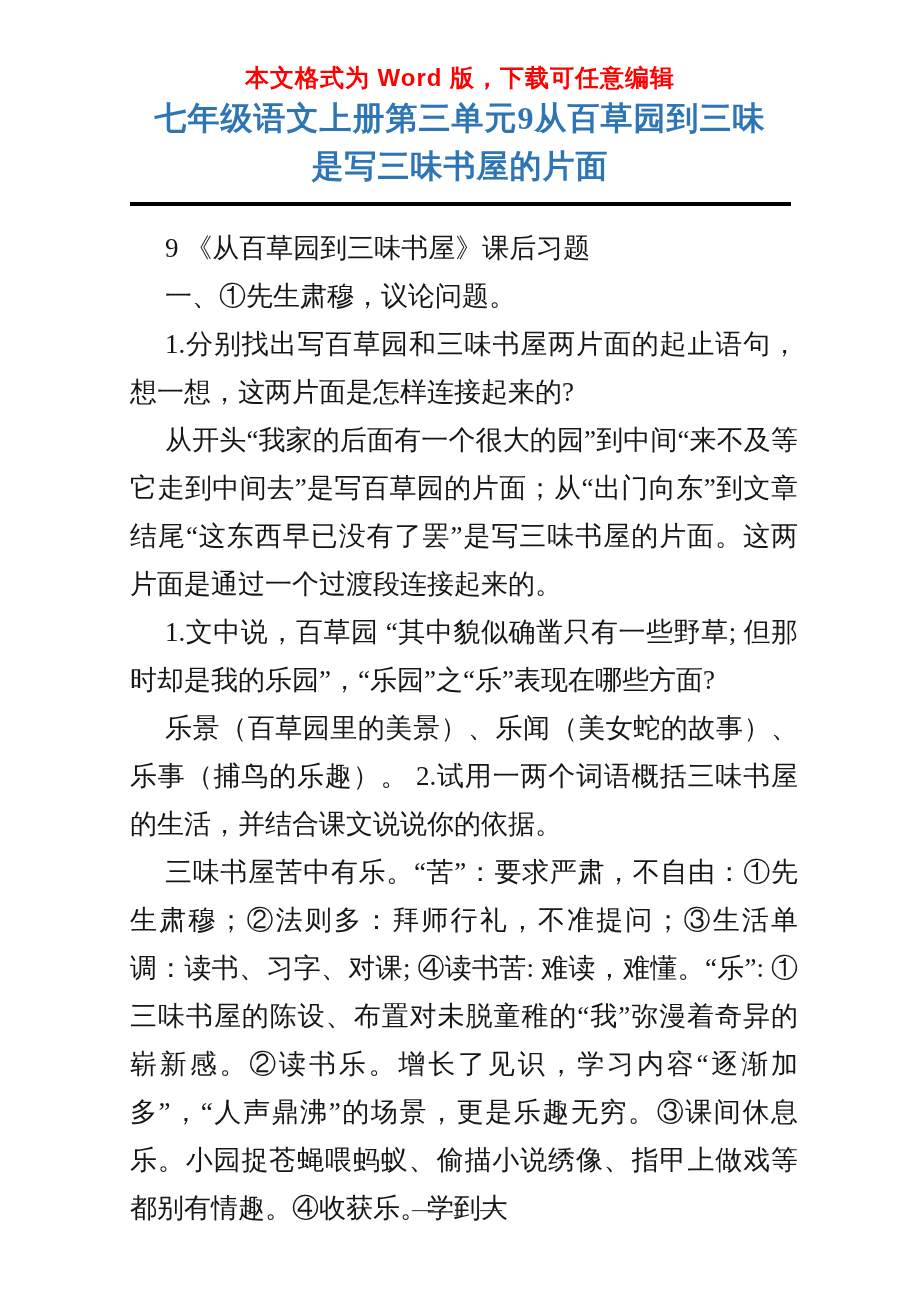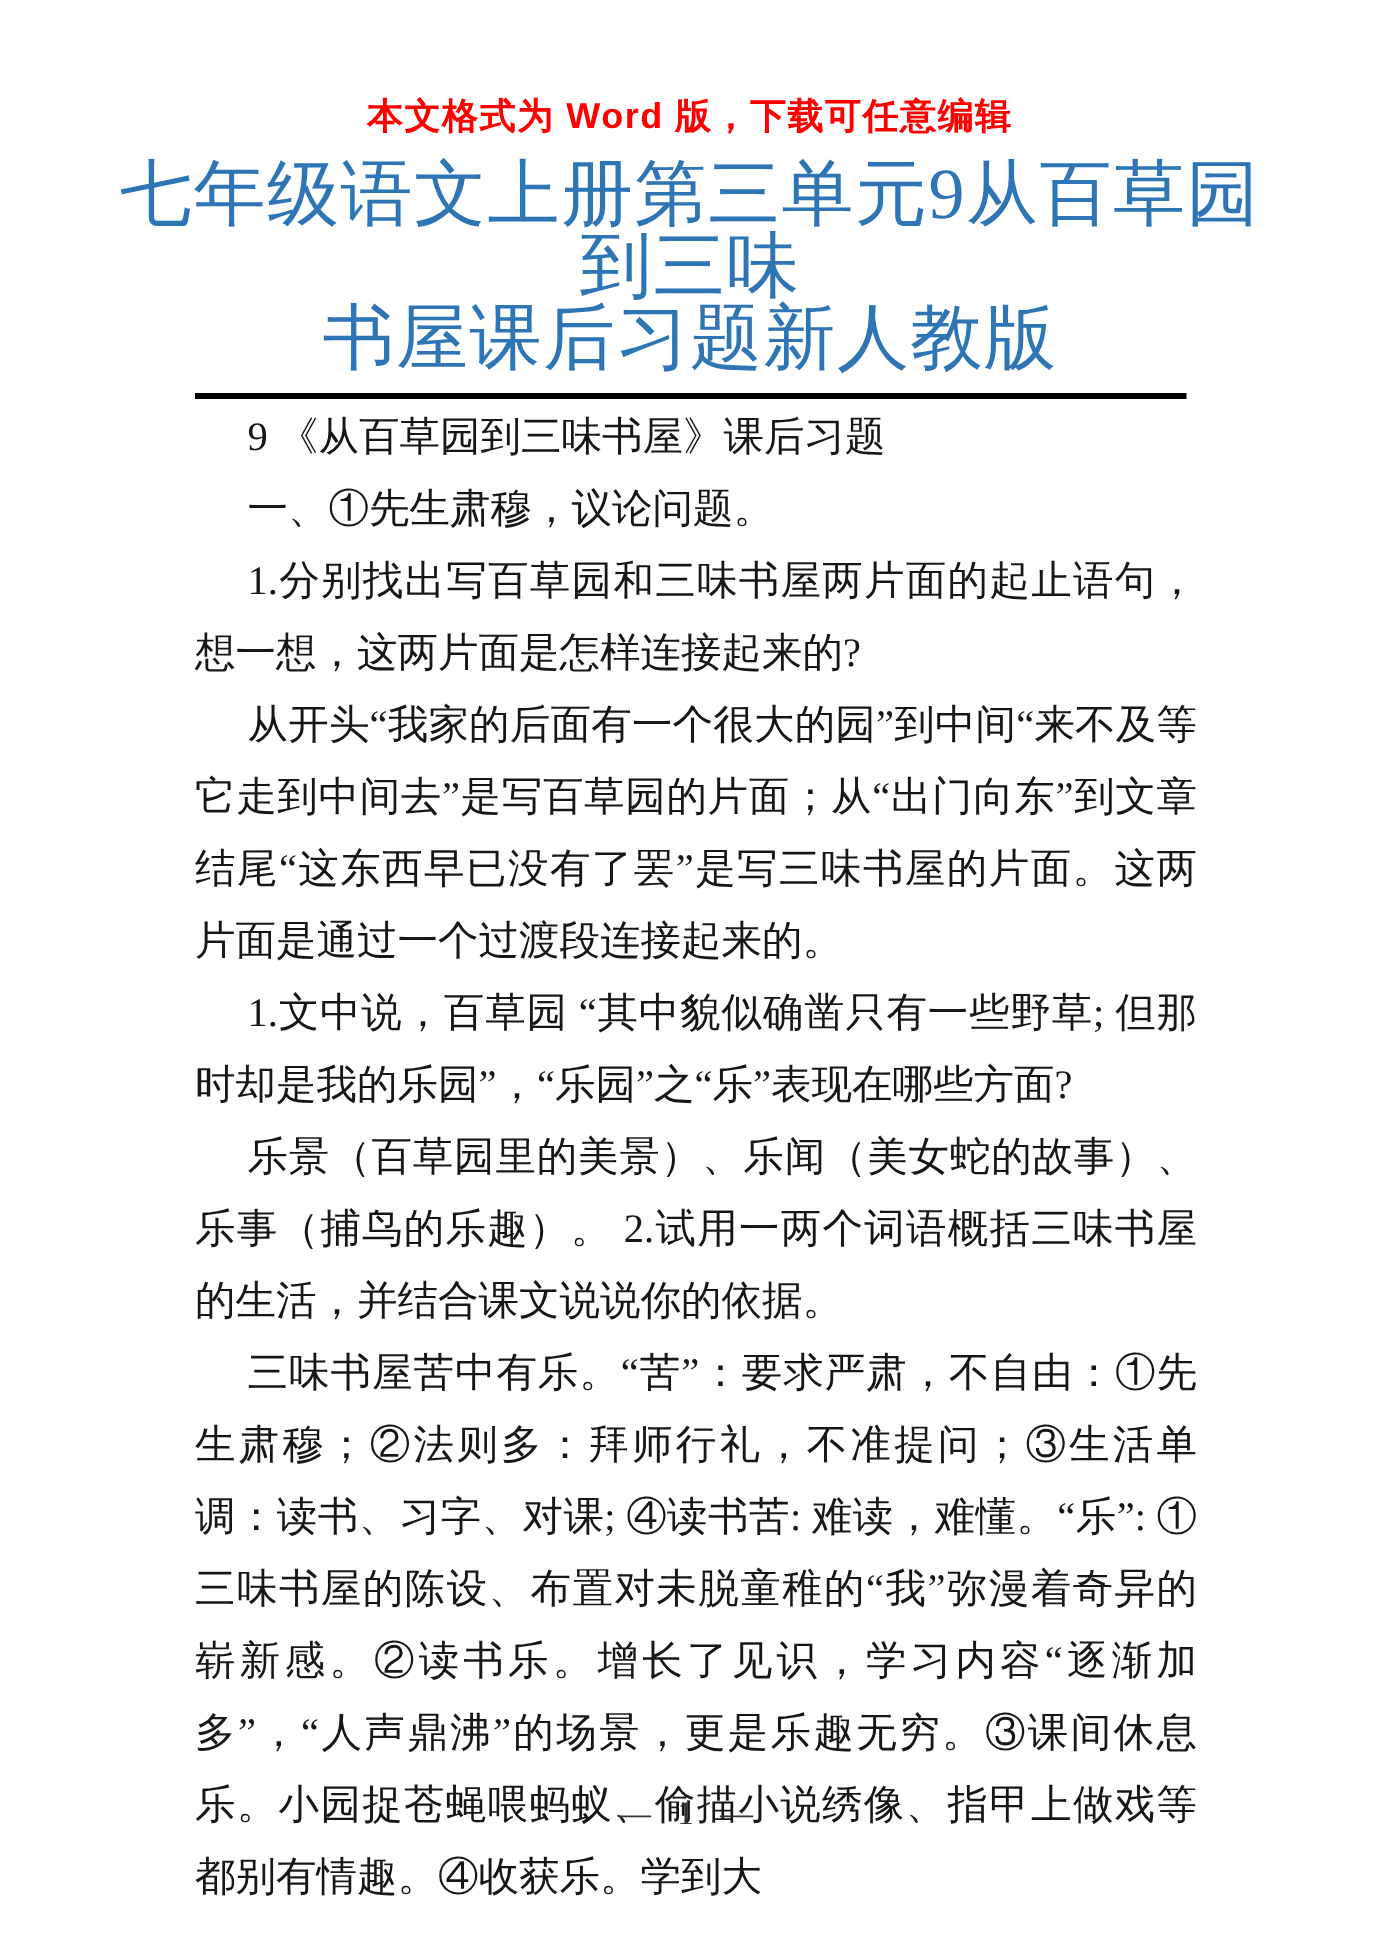--- a/index.html
+++ b/index.html
@@ -17,37 +17,37 @@
     margin-top: 62px;
     text-align: center;
     color: #FF0000;
     font-family: "Liberation Sans", sans-serif;
     font-weight: 700;
     font-size: 24px;
     line-height: 32px;
     letter-spacing: 1px;
   }
   .title {
-    margin: 12px 60px 0 60px;
+    margin: 0 60px 0 60px;
     text-align: center;
     color: #2E75B6;
-    font-size: 48px;
+    font-size: 32px;
     line-height: 48px;
-    font-weight: 400;
+    font-weight: 700;
     letter-spacing: 1px;
   }
   .title .title-line { display: block; }
   .rule {
     height: 4px;
     background: #000000;
     margin: 12px 129px 0 130px;
   }
   .body {
     margin: 0 122px 0 130px;
-    padding-top: 1px;
+    padding-top: 18px;
     font-size: 27px;
     line-height: 48px;
     color: #161616;
     text-align: justify;
     text-justify: inter-ideograph;
   }
   .body p { margin: 0; text-indent: 35px; }
   .footer {
     position: absolute;
     left: 0; right: 0;
@@ -60,21 +60,21 @@
 </style>
 </head>
 <body>
 
 <div class="page">
 
   <div class="notice">本文格式为 Word 版，下载可任意编辑</div>
 
   <h1 class="title">
     <span class="title-line">七年级语文上册第三单元9从百草园到三味</span>
-    <span class="title-line">书屋课后习题新人教版</span>
+    <span class="title-line">是写三味书屋的片面</span>
   </h1>
 
   <div class="rule"></div>
 
   <div class="body">
     <p>9 《从百草园到三味书屋》课后习题</p>
     <p>一、①先生肃穆，议论问题。</p>
     <p>1.分别找出写百草园和三味书屋两片面的起止语句，想一想，这两片面是怎样连接起来的?</p>
     <p>从开头“我家的后面有一个很大的园”到中间“来不及等它走到中间去”是写百草园的片面；从“出门向东”到文章结尾“这东西早已没有了罢”是写三味书屋的片面。这两片面是通过一个过渡段连接起来的。</p>
     <p>1.文中说，百草园 “其中貌似确凿只有一些野草; 但那时却是我的乐园”，“乐园”之“乐”表现在哪些方面?</p>

